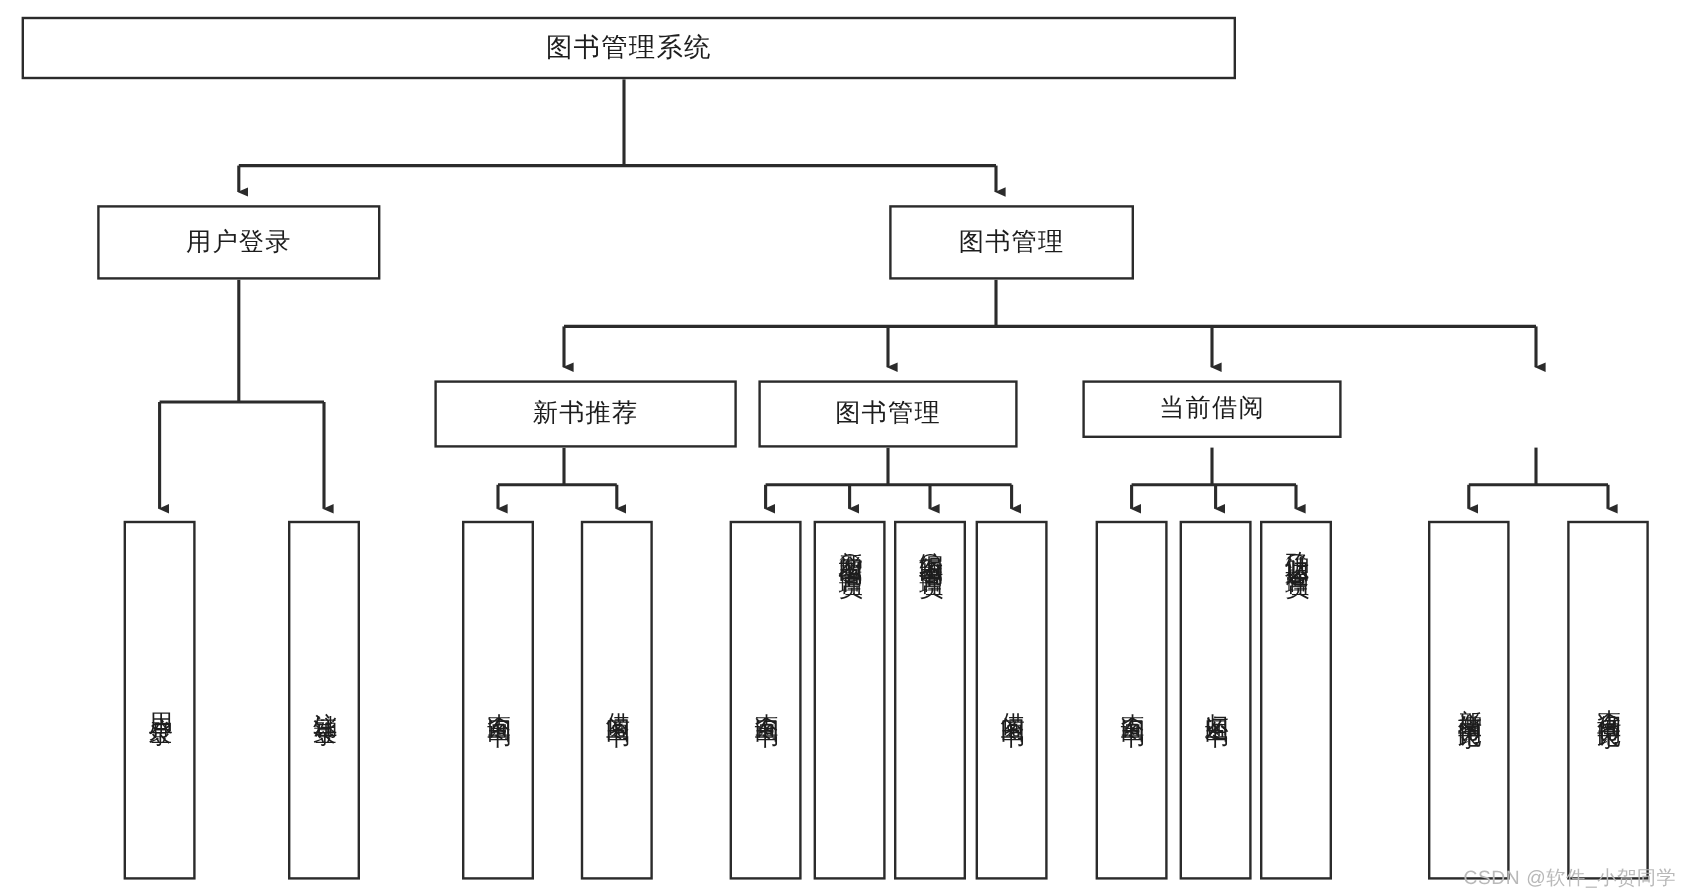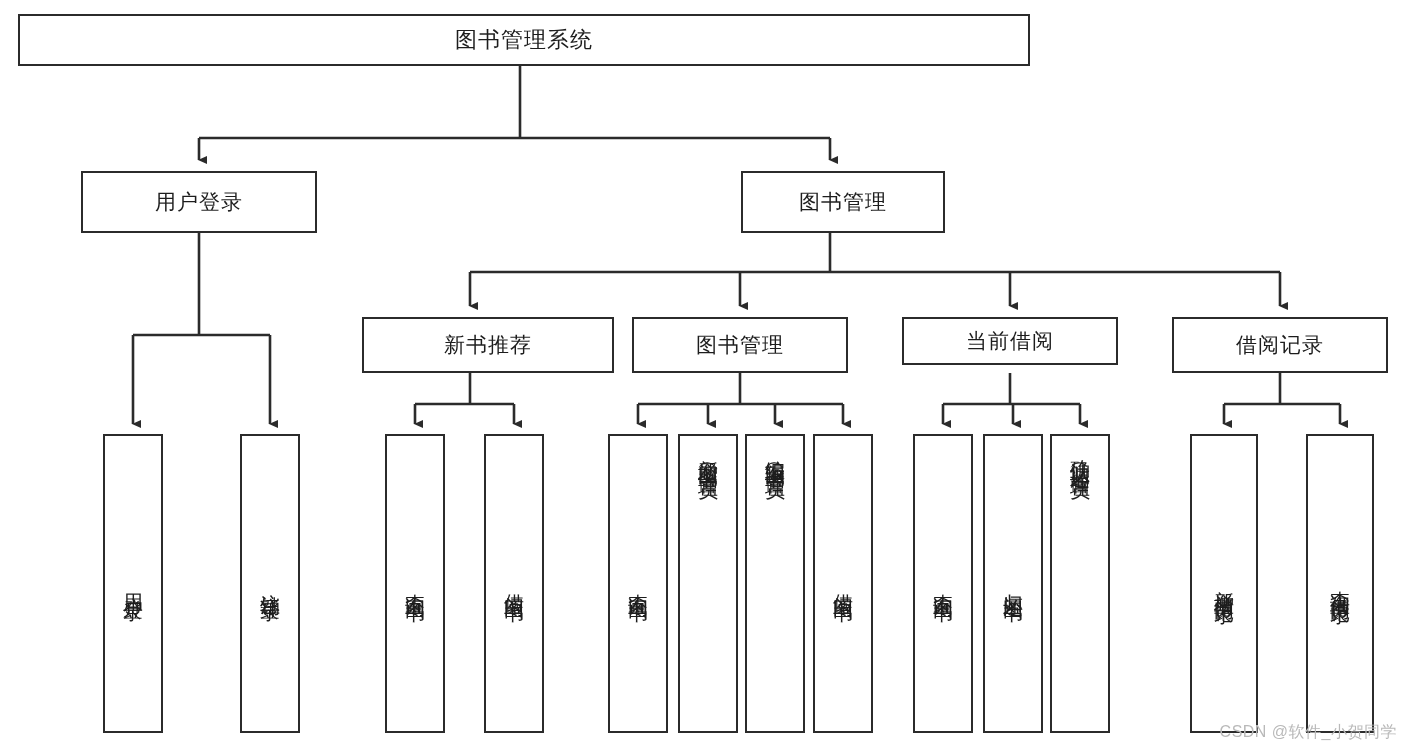--- a/index.html
+++ b/index.html
@@ -149,23 +149,20 @@
 
   <div class="node horizontal" style="left: 362px; top: 317px; width: 252px; height: 56px; border-color: rgb(43, 43, 43); background: rgb(255, 255, 255); color: rgb(29, 29, 29);">
     <span class="node-label">新书推荐</span>
   </div>
   <div class="node horizontal" style="left: 632px; top: 317px; width: 216px; height: 56px; border-color: rgb(43, 43, 43); background: rgb(255, 255, 255); color: rgb(29, 29, 29);">
     <span class="node-label">图书管理</span>
   </div>
   <div class="node horizontal" style="left: 902px; top: 317px; width: 216px; height: 48px; border-color: rgb(43, 43, 43); background: rgb(255, 255, 255); color: rgb(29, 29, 29);">
     <span class="node-label">当前借阅</span>
   </div>
-  <div class="node horizontal" style="left: 1172px; top: 317px; width: 216px; height: 56px; border-color: rgb(43, 43, 43); background: rgb(255, 255, 255); color: rgb(29, 29, 29);">
-    <span class="node-label">借阅记录</span>
-  </div>
 
   <div class="node vertical centered" style="left: 103px; top: 434px; width: 60px; height: 299px; border-color: rgb(43, 43, 43); background: rgb(255, 255, 255); color: rgb(29, 29, 29);">
     <span class="node-label">用户登录</span>
   </div>
   <div class="node vertical centered" style="left: 240px; top: 434px; width: 60px; height: 299px; border-color: rgb(43, 43, 43); background: rgb(255, 255, 255); color: rgb(29, 29, 29);">
     <span class="node-label">注销登录</span>
   </div>
   <div class="node vertical centered" style="left: 385px; top: 434px; width: 60px; height: 299px; border-color: rgb(43, 43, 43); background: rgb(255, 255, 255); color: rgb(29, 29, 29);">
     <span class="node-label">查询图书</span>
   </div>

